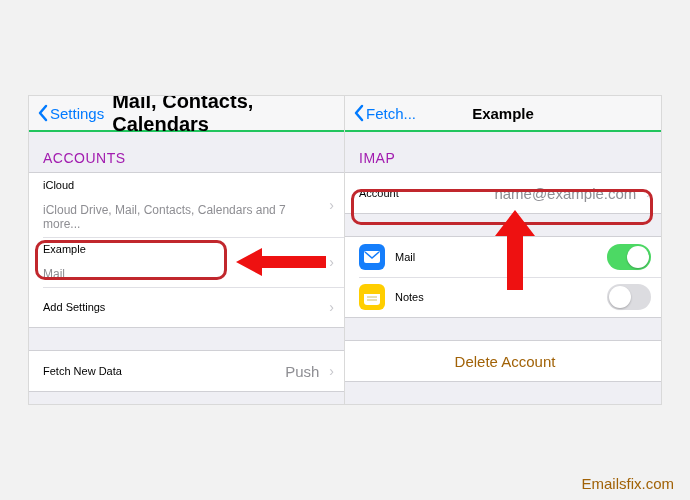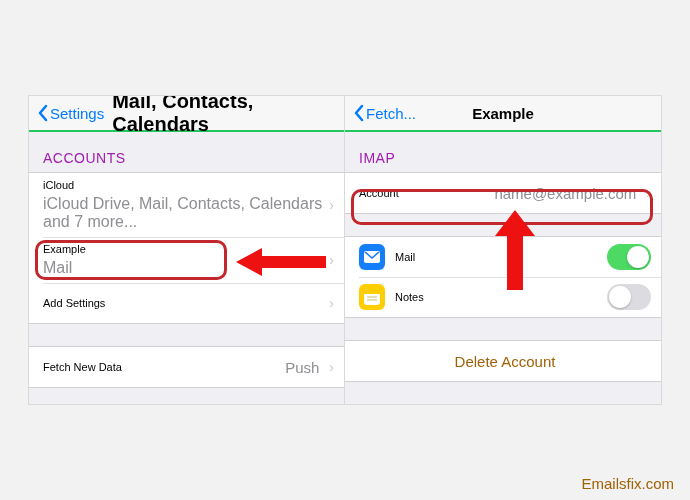--- a/index.html
+++ b/index.html
@@ -93,23 +93,23 @@
     left: 14px;
     right: 0;
     top: 0;
     border-top: 1px solid #e0e0e5;
   }
   .row .label {
     font-size: 11px;
     flex: 0 0 auto;
   }
   .row .sub {
-    font-size: 16px;
+    font-size: 12px;
     color: #8e8e93;
-    margin-top: 4px;
+    margin-top: 12px;
   }
   .row .col {
     display: flex;
     flex-direction: column;
     flex: 1 1 auto;
     min-width: 0;
   }
   .row .value {
     font-size: 15px;
     color: #8e8e93;

